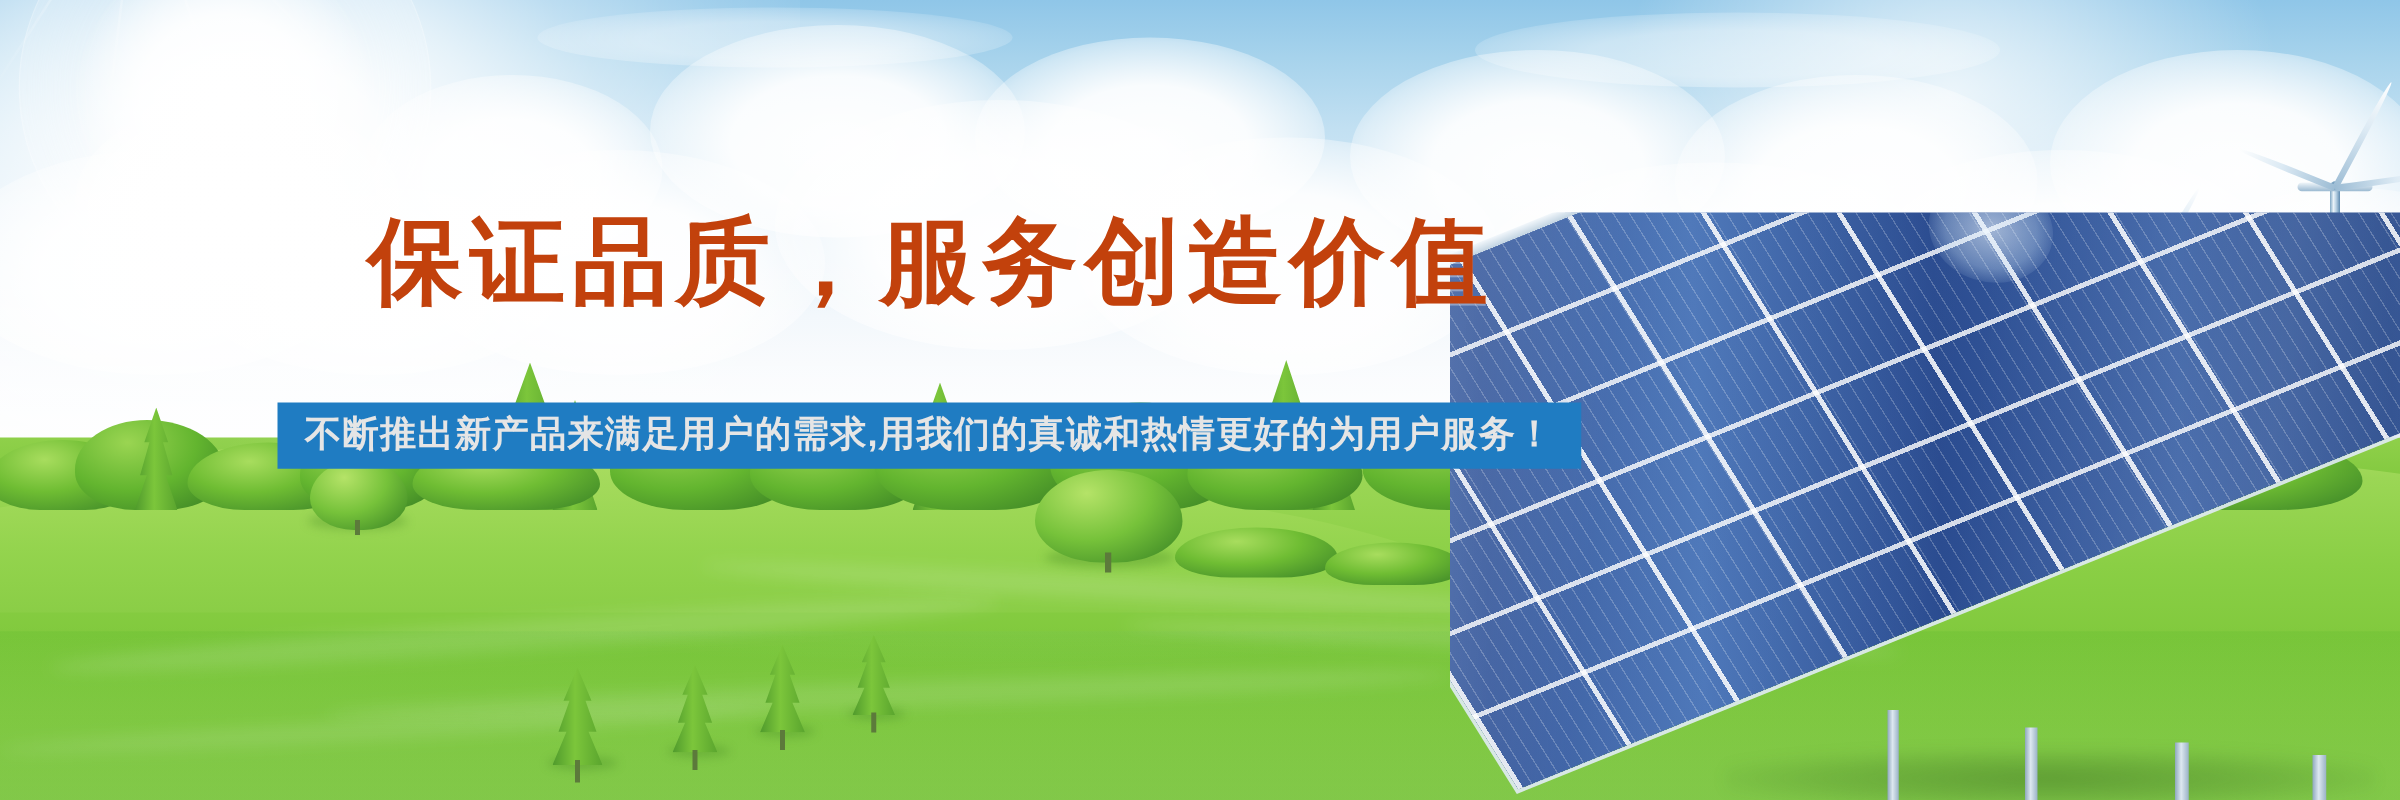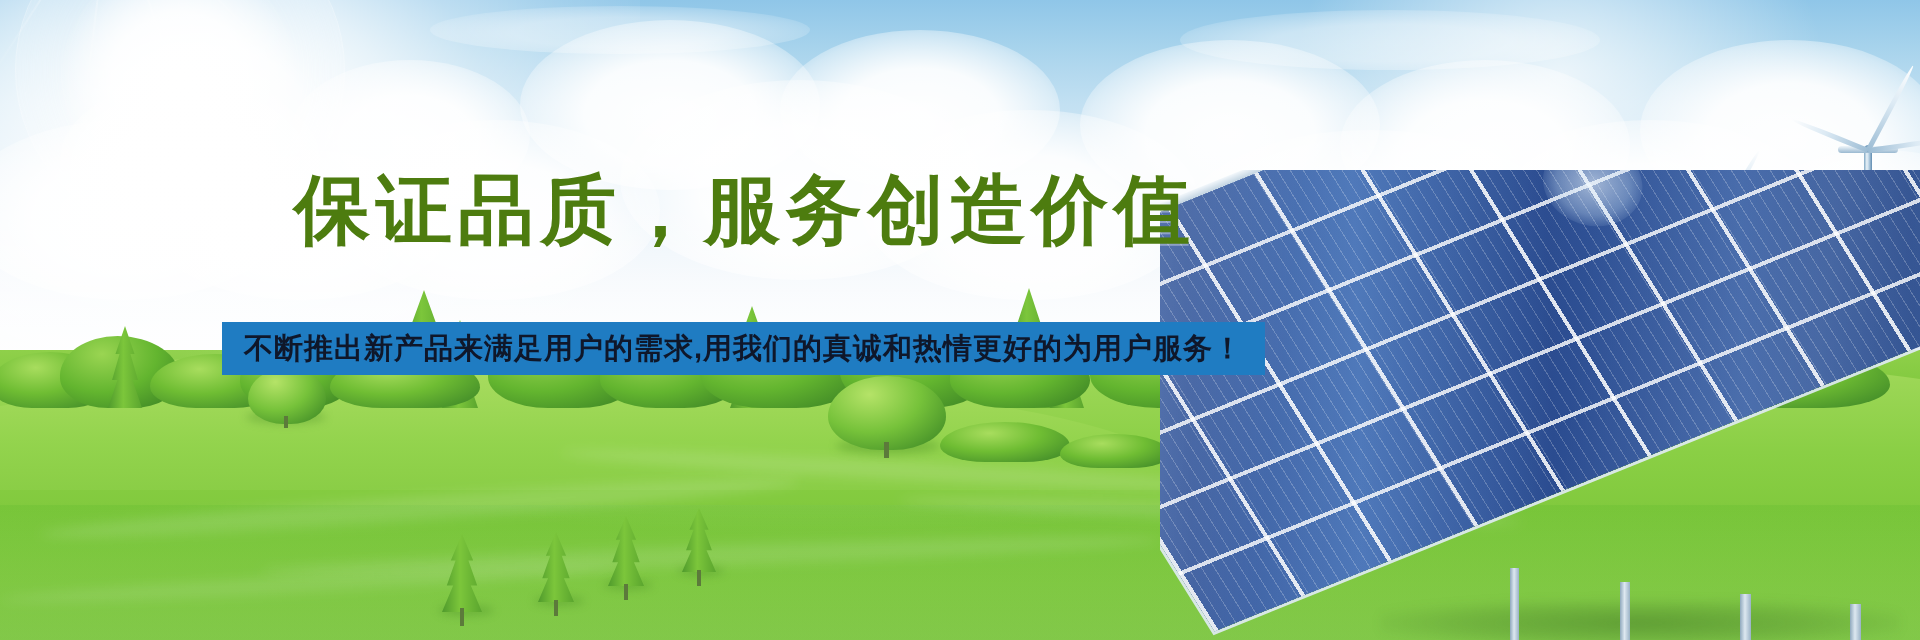--- a/index.html
+++ b/index.html
@@ -223,40 +223,40 @@
   
   .copy { position:absolute; left:0; top:0; width:1920px; height:640px; }
 
   .headline {
     position:absolute; left:0; top:172px; width:1490px;
     text-align:center;
     font-family:"Liberation Sans", sans-serif;
     font-size:76px;
     font-weight:bold;
     letter-spacing:6px;
-    color:#4d7c0f;
+    color:#c2410c;
     line-height:1.0;
     white-space:nowrap;
     text-shadow:0 2px 0 rgba(255,255,255,0.35);
   }
 
   .subbar {
     position:absolute; left:222px; top:322px;
     height:53px;
     padding:0 22px;
     display:flex; align-items:center;
     background:#1f7cc2;
     white-space:nowrap;
   }
   .subbar-text {
     font-family:"Liberation Sans", sans-serif;
     font-size:29px;
     font-weight:bold;
     letter-spacing:1px;
-    color:#0f172a;
+    color:#e5e5e5;
     line-height:1;
   }
 </style>
 </head>
 <body>
 
 <div class="banner">
 
   <div class="sky"></div>
   <div class="sun-glow">

